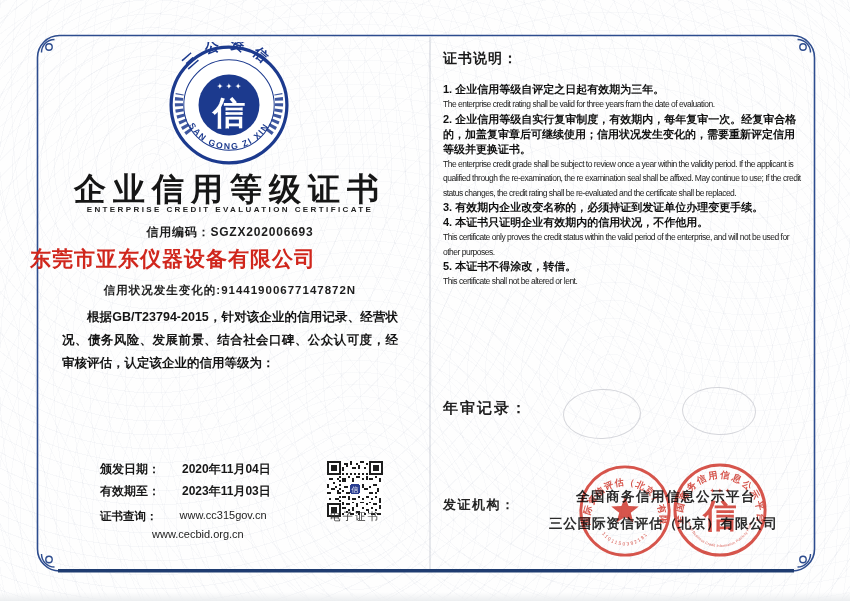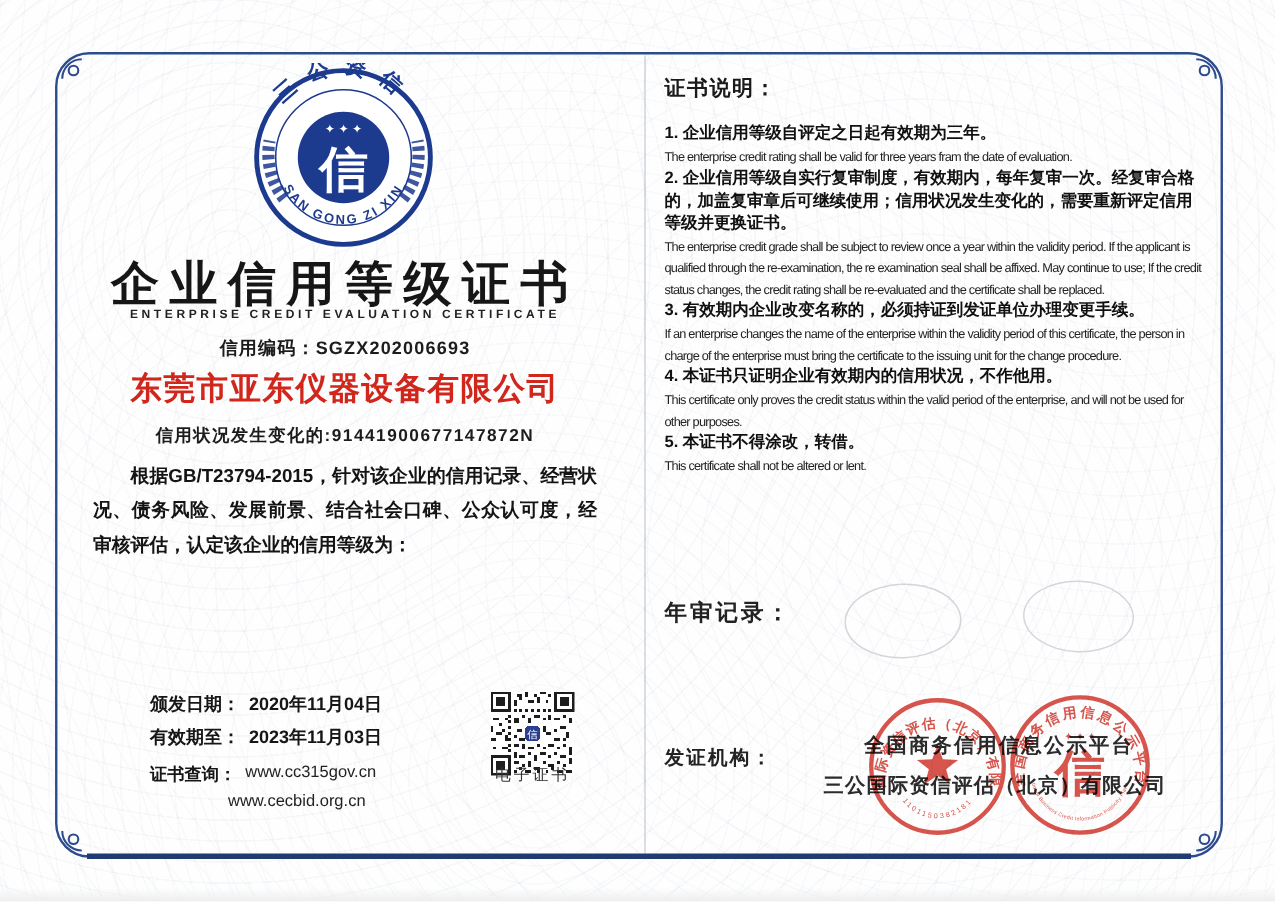--- a/index.html
+++ b/index.html
@@ -15,29 +15,29 @@
   .frame-svg{position:absolute;left:0;top:0;z-index:1;}
   .abs{position:absolute;z-index:2;}
   
   .logo{left:166px;top:42px;width:126px;height:126px;}
   .cert-title{left:45px;top:168px;width:370px;text-align:center;font-weight:700;
       font-size:32px;letter-spacing:7px;color:#161616;white-space:nowrap;}
   .cert-subtitle{left:45px;top:205px;width:370px;text-align:center;font-weight:700;
       font-size:8px;letter-spacing:2.4px;color:#222;white-space:nowrap;}
   .credit-code{left:45px;top:224px;width:370px;text-align:center;font-weight:700;
       font-size:12px;letter-spacing:.8px;color:#1c1c1c;}
-  .company{left:30px;top:245px;width:400px;text-align:center;font-weight:700;
+  .company{left:30px;top:245px;width:400px;font-weight:700;
       font-size:21px;letter-spacing:1px;color:#d0261c;white-space:nowrap;}
   .social-code{left:45px;top:283px;width:370px;text-align:center;font-weight:700;
       font-size:11.5px;letter-spacing:1px;color:#1c1c1c;}
   .para{left:62px;top:306px;width:336px;font-weight:700;font-size:12.5px;
       line-height:23px;text-indent:2em;text-align:justify;color:#141414;}
   .rating{left:30px;top:376px;width:400px;text-align:center;font-weight:700;
       font-family:"Liberation Serif",serif;font-size:34px;letter-spacing:2px;color:#cc1b12;}
-  .meta-row{left:100px;display:flex;gap:6px;font-size:12px;color:#161616;}
+  .meta-row{left:100px;display:flex;gap:22px;font-size:12px;color:#161616;}
   .meta-row .lbl{font-weight:700;}
   .meta-row .val{font-weight:700;}
   .row-issue{top:461px;}
   .row-valid{top:483px;}
   .row-query{top:509px;font-weight:400;}
   .row-query .lbl{font-weight:700;font-size:11.5px;}
   .row-query .val{font-weight:400;font-size:11px;color:#222;}
   .url2{left:152px;top:528px;font-size:11px;color:#222;}
   .qr{left:327px;top:461px;width:56px;height:56px;}
   .qr-label{left:322px;top:510px;width:66px;text-align:center;font-size:10.5px;
@@ -248,21 +248,20 @@
     <div class="item">
       <div class="zh">1. 企业信用等级自评定之日起有效期为三年。</div>
       <div class="en">The enterprise credit rating shall be valid for three years fram the date of evaluation.</div>
     </div>
     <div class="item">
       <div class="zh">2. 企业信用等级自实行复审制度，有效期内，每年复审一次。经复审合格的，加盖复审章后可继续使用；信用状况发生变化的，需要重新评定信用等级并更换证书。</div>
       <div class="en">The enterprise credit grade shall be subject to review once a year within the validity period. If the applicant is qualified through the re-examination, the re examination seal shall be affixed. May continue to use; If the credit status changes, the credit rating shall be re-evaluated and the certificate shall be replaced.</div>
     </div>
     <div class="item">
       <div class="zh">3. 有效期内企业改变名称的，必须持证到发证单位办理变更手续。</div>
-      <div class="en">If an enterprise changes the name of the enterprise within the validity period of this certificate, the person in charge of the enterprise must bring the certificate to the issuing unit for the change procedure.</div>
     </div>
     <div class="item">
       <div class="zh">4. 本证书只证明企业有效期内的信用状况，不作他用。</div>
       <div class="en">This certificate only proves the credit status within the valid period of the enterprise, and will not be used for other purposes.</div>
     </div>
     <div class="item">
       <div class="zh">5. 本证书不得涂改，转借。</div>
       <div class="en">This certificate shall not be altered or lent.</div>
     </div>
   </div>

